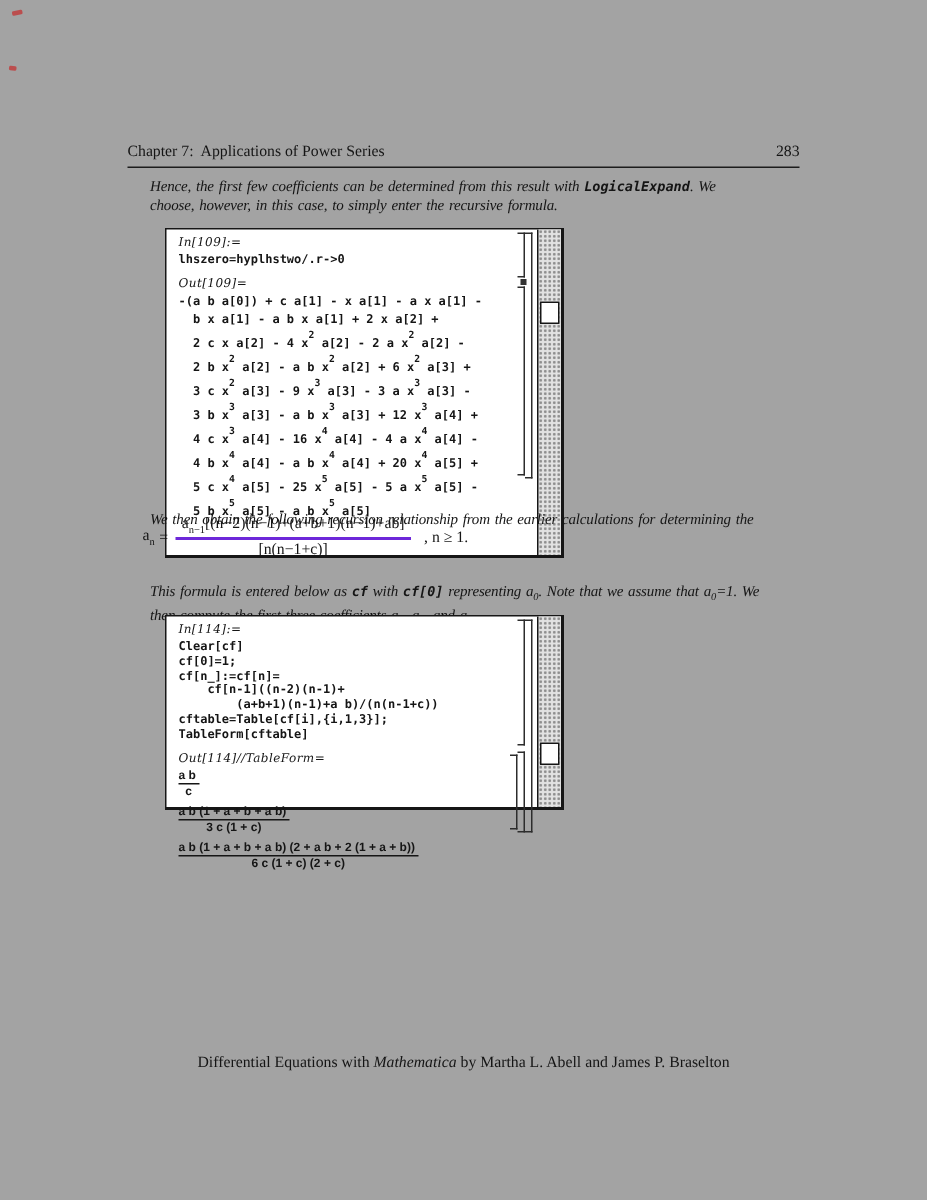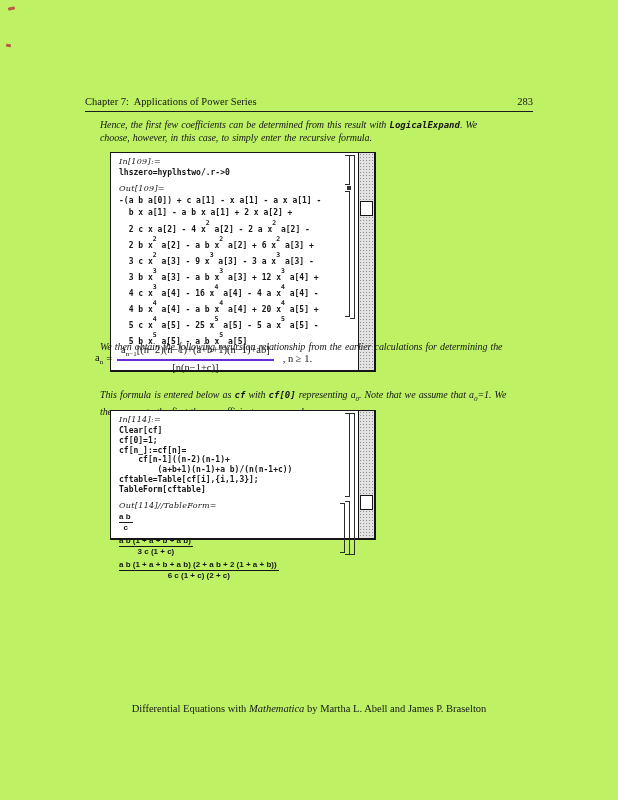--- a/index.html
+++ b/index.html
@@ -1,18 +1,18 @@
 <!DOCTYPE html>
 <html><head>
 <meta charset="utf-8">
 <style>
   html,body{margin:0;padding:0;}
   body{width:618px;height:800px;background:#ffffff;position:relative;
        font-family:"Liberation Serif", serif;color:#151515;overflow:hidden;}
-  .page{position:absolute;inset:0;background:#bef264;}
+  .page{position:absolute;inset:0;background:#a3a3a3;}
 
   
   .artifact{position:absolute;background:#c04040;opacity:.85;border-radius:1px;}
   .a1{left:8px;top:7px;width:7px;height:3px;transform:rotate(-12deg);}
   .a2{left:6px;top:44px;width:5px;height:3px;transform:rotate(8deg);}
 
   
   .header{position:absolute;left:85px;top:96px;width:448px;display:flex;
           justify-content:space-between;font-size:10.5px;white-space:pre;}
   .header-rule{position:absolute;left:85px;top:111px;width:448px;height:1px;background:#1c1c1c;}

